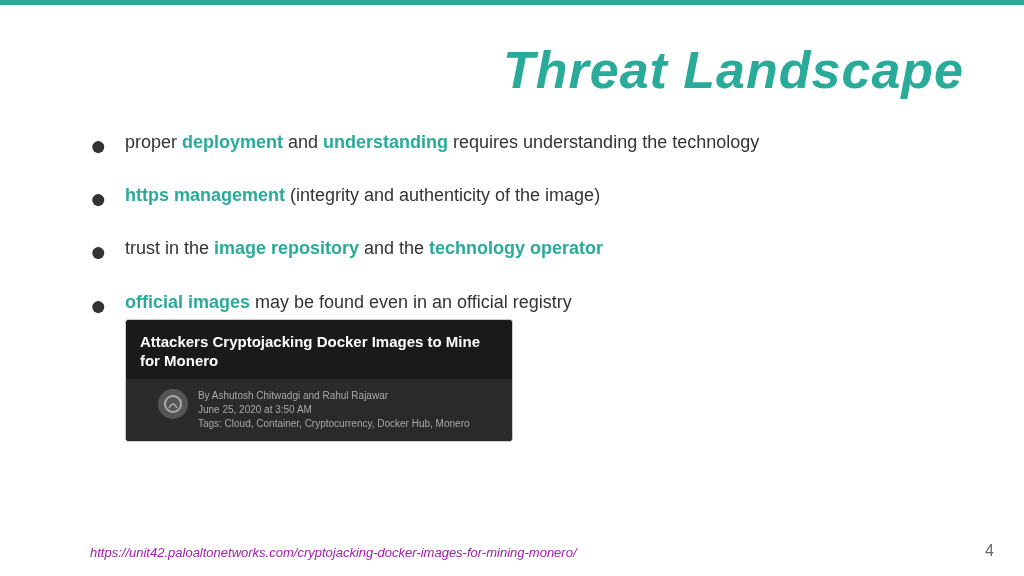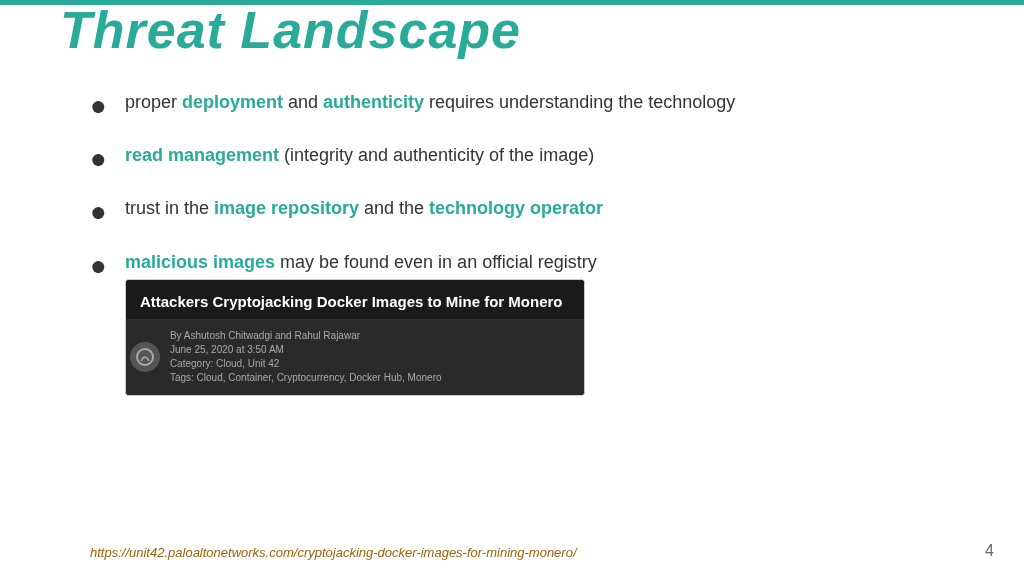--- a/index.html
+++ b/index.html
@@ -18,21 +18,22 @@
     }
 
     .slide {
       width: 1024px;
       height: 576px;
       padding: 0 60px;
       position: relative;
     }
 
     .title {
-      text-align: left;
+      text-align: right;
+      padding-top: 40px;
       padding-bottom: 30px;
     }
 
     .title h1 {
       font-size: 52px;
       font-weight: 800;
       color: #2aaa98;
       font-style: italic;
       letter-spacing: 1px;
     }
@@ -64,21 +65,21 @@
 
     .highlight {
       color: #2aaa98;
       font-weight: bold;
     }
 
     .article-card {
       border: 1px solid #cccccc;
       border-radius: 4px;
       overflow: hidden;
-      width: 460px;
+      width: 388px;
       margin-top: 4px;
       background: #1a1a1a;
       position: relative;
     }
 
     .article-card-header {
       background: #1a1a1a;
       color: #ffffff;
       padding: 12px 14px 8px;
       font-size: 15px;
@@ -117,23 +118,23 @@
       font-size: 11px;
       font-weight: bold;
       color: #333;
       display: flex;
       align-items: center;
       gap: 4px;
     }
 
     .article-card-footer {
       background: #2a2a2a;
-      padding: 10px 4px;
-      display: flex;
-      align-items: center;
+      padding: 10px 32px;
+      display: flex;
+      align-items: flex-start;
       gap: 10px;
     }
 
     .footer-logo {
       width: 30px;
       height: 30px;
       border-radius: 50%;
       background: #555;
       display: flex;
       align-items: center;
@@ -144,21 +145,21 @@
       font-size: 10px;
       color: #aaaaaa;
       line-height: 1.4;
     }
 
     .url-text {
       position: absolute;
       bottom: 16px;
       left: 90px;
       font-size: 13px;
-      color: #a16207;
+      color: #a21caf;
       font-style: italic;
     }
 
     .slide-number {
       position: absolute;
       bottom: 16px;
       right: 30px;
       font-size: 16px;
       color: #666666;
     }
@@ -180,59 +181,58 @@
 
   <div class="title">
     <h1>Threat Landscape</h1>
   </div>
 
   <div class="content">
 
     <div class="bullet-item">
       <span class="bullet-dot">●</span>
       <span class="bullet-text">
-        proper <strong class="highlight">deployment</strong> and <strong class="highlight">authenticity</strong> requires understanding the technology
-      </span>
-    </div>
-
-    <div class="bullet-item">
-      <span class="bullet-dot">●</span>
-      <span class="bullet-text">
-        <strong class="highlight">read management</strong> (integrity and authenticity of the image)
+        proper <strong class="highlight">deployment</strong> and <strong class="highlight">understanding</strong> requires understanding the technology
+      </span>
+    </div>
+
+    <div class="bullet-item">
+      <span class="bullet-dot">●</span>
+      <span class="bullet-text">
+        <strong class="highlight">https management</strong> (integrity and authenticity of the image)
       </span>
     </div>
 
     <div class="bullet-item">
       <span class="bullet-dot">●</span>
       <span class="bullet-text">
         trust in the <strong class="highlight">image repository</strong> and the <strong class="highlight">technology operator</strong>
       </span>
     </div>
 
     <div class="bullet-item">
       <span class="bullet-dot">●</span>
       <span class="bullet-text">
-        <strong class="highlight">malicious images</strong> may be found even in an official registry
+        <strong class="highlight">official images</strong> may be found even in an official registry
 
         
         <div class="article-card">
           <div class="article-card-header">
             <span>Attackers Cryptojacking Docker Images to Mine for Monero</span>
           </div>
           <div class="article-card-footer">
             <div class="footer-logo">
               <svg width="20" height="20" viewBox="0 0 20 20">
                 <circle cx="10" cy="10" r="8" stroke="#aaa" stroke-width="2" fill="none"></circle>
                 <path d="M6 14 Q10 6 14 14" stroke="#aaa" stroke-width="1.5" fill="none"></path>
               </svg>
             </div>
             <div class="footer-text">
               <div>By Ashutosh Chitwadgi and Rahul Rajawar</div>
               <div>June 25, 2020 at 3:50 AM</div>
-              <div>Category: Cloud, Unit 42</div>
               <div>Tags: Cloud, Container, Cryptocurrency, Docker Hub, Monero</div>
             </div>
           </div>
         </div>
 
       </span>
     </div>
 
   </div>
 

